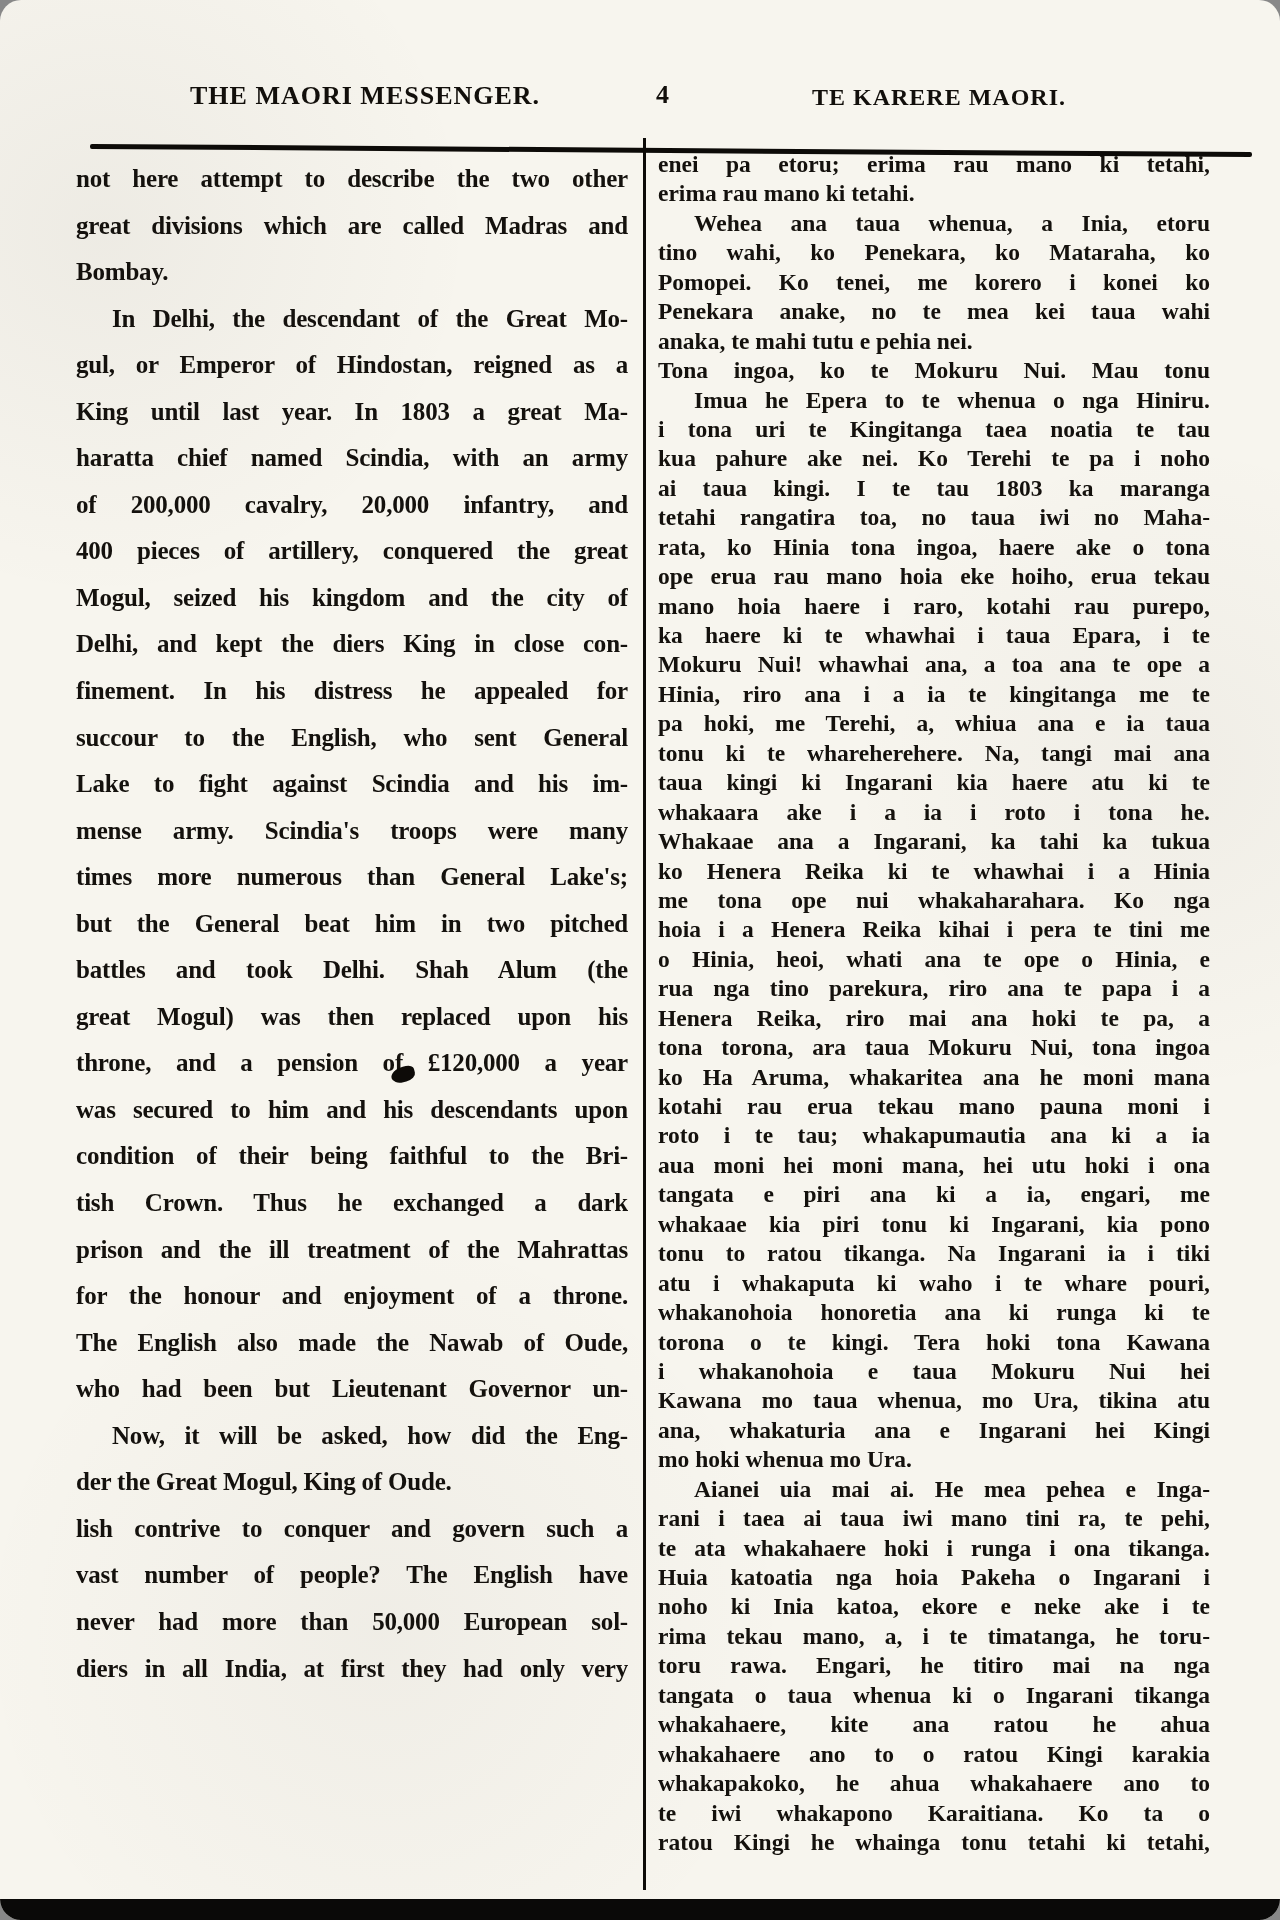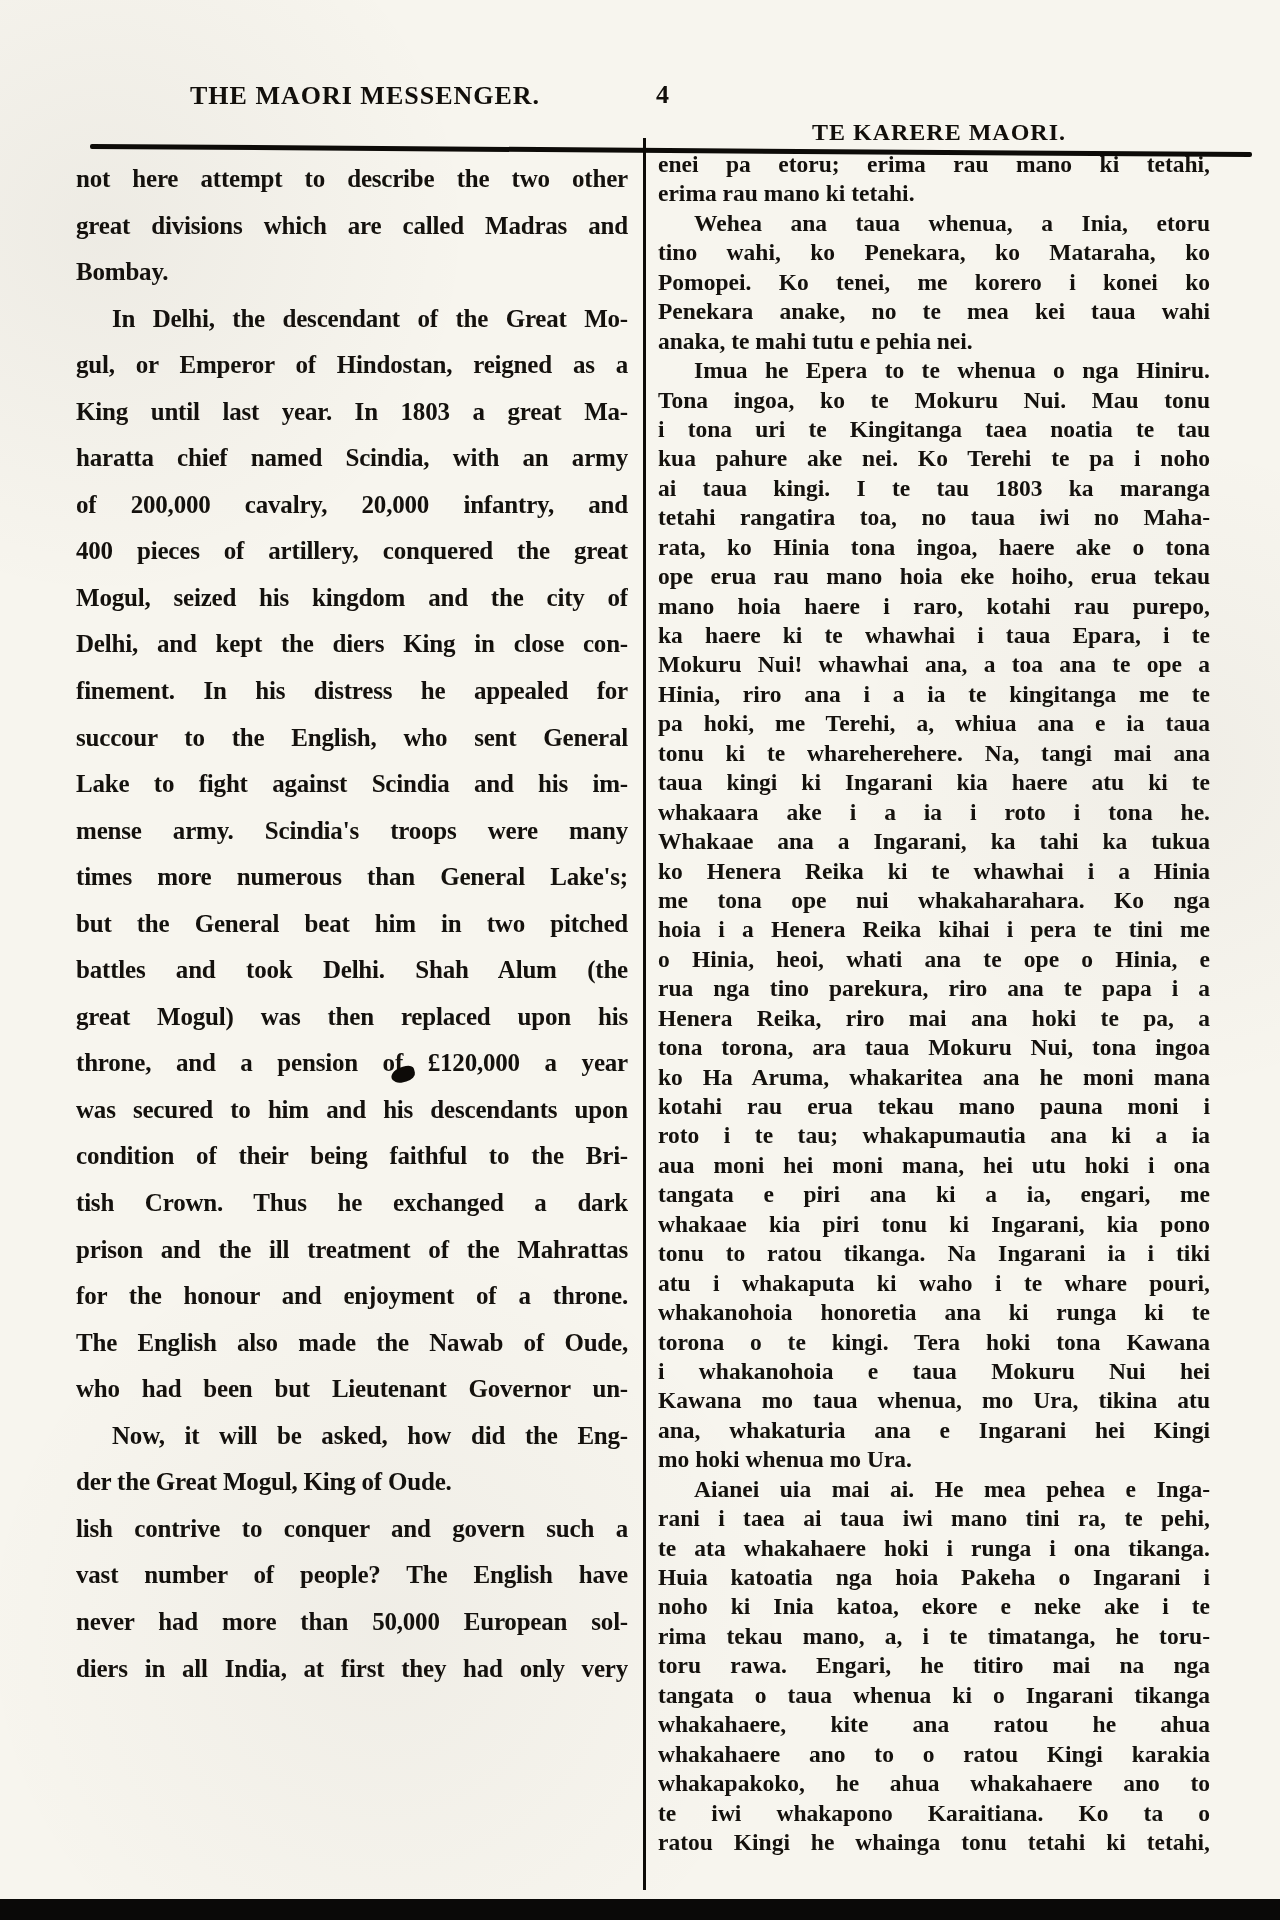--- a/index.html
+++ b/index.html
@@ -2,37 +2,38 @@
 <html><head>
 <meta charset="utf-8">
 <style>
   html,body { margin:0; padding:0; background:#888; }
   .page {
     position:relative; width:1280px; height:1920px;
     background:#f7f5ee;
     overflow:hidden;
     font-family:"Liberation Serif","DejaVu Serif",serif;
     color:#14110d;
+    border-radius:21px;
   }
   
   .page::before{
     content:""; position:absolute; inset:0;
     background:
       radial-gradient(circle at 8% 12%, rgba(60,50,40,.05), transparent 18%),
       radial-gradient(circle at 92% 40%, rgba(60,50,40,.04), transparent 20%),
       radial-gradient(circle at 30% 85%, rgba(60,50,40,.04), transparent 22%);
     pointer-events:none;
   }
   .masthead{
     position:absolute; top:81px; font-weight:bold; white-space:nowrap;
     letter-spacing:1px; color:#120f0b;
   }
   .mh-left  { left:190px; font-size:26px; }
   .pagenum  { left:656px; top:80px; font-size:26px; }
-  .mh-right { left:812px; font-size:24px; top:84px;margin-top:35px; }
+  .mh-right { left:812px; font-size:24px; top:84px; }
   .rule{
     position:absolute; left:90px; top:148px; width:1162px; height:5px;
     background:#0d0b08; transform:rotate(0.4deg); border-radius:2px;
   }
   .divider{
     position:absolute; left:643px; top:138px; width:3px; height:1752px;
     background:#0d0b08;
   }
   .col{ position:absolute; font-weight:bold; }
   .col-left { left:76px;  top:156px; width:552px; font-size:25px; letter-spacing:-0.2px; }
@@ -107,22 +108,22 @@
     </div>
 
   <div class="col col-right">
       <div class="line">enei pa etoru; erima rau mano ki tetahi,</div>
       <div class="line end">erima rau mano ki tetahi.</div>
       <div class="line ind">Wehea ana taua whenua, a Inia, etoru</div>
       <div class="line">tino wahi, ko Penekara, ko Mataraha, ko</div>
       <div class="line">Pomopei.  Ko tenei, me korero i konei ko</div>
       <div class="line">Penekara anake, no te mea kei taua wahi</div>
       <div class="line end">anaka, te mahi tutu e pehia nei.</div>
+      <div class="line">Tona ingoa, ko te Mokuru Nui.  Mau tonu</div>
       <div class="line ind">Imua he Epera to te whenua o nga Hiniru.</div>
-      <div class="line">Tona ingoa, ko te Mokuru Nui.  Mau tonu</div>
       <div class="line">i tona uri te Kingitanga taea noatia te tau</div>
       <div class="line">kua pahure ake nei.  Ko Terehi te pa i noho</div>
       <div class="line">ai taua kingi.  I te tau 1803 ka maranga</div>
       <div class="line">tetahi rangatira toa, no taua iwi no Maha-</div>
       <div class="line">rata, ko Hinia tona ingoa, haere ake o tona</div>
       <div class="line">ope erua rau mano hoia eke hoiho, erua tekau</div>
       <div class="line">mano hoia haere i raro, kotahi rau purepo,</div>
       <div class="line">ka haere ki te whawhai i taua Epara, i te</div>
       <div class="line">Mokuru Nui! whawhai ana, a toa ana te ope a</div>
       <div class="line">Hinia, riro ana i a ia te kingitanga  me te</div>

